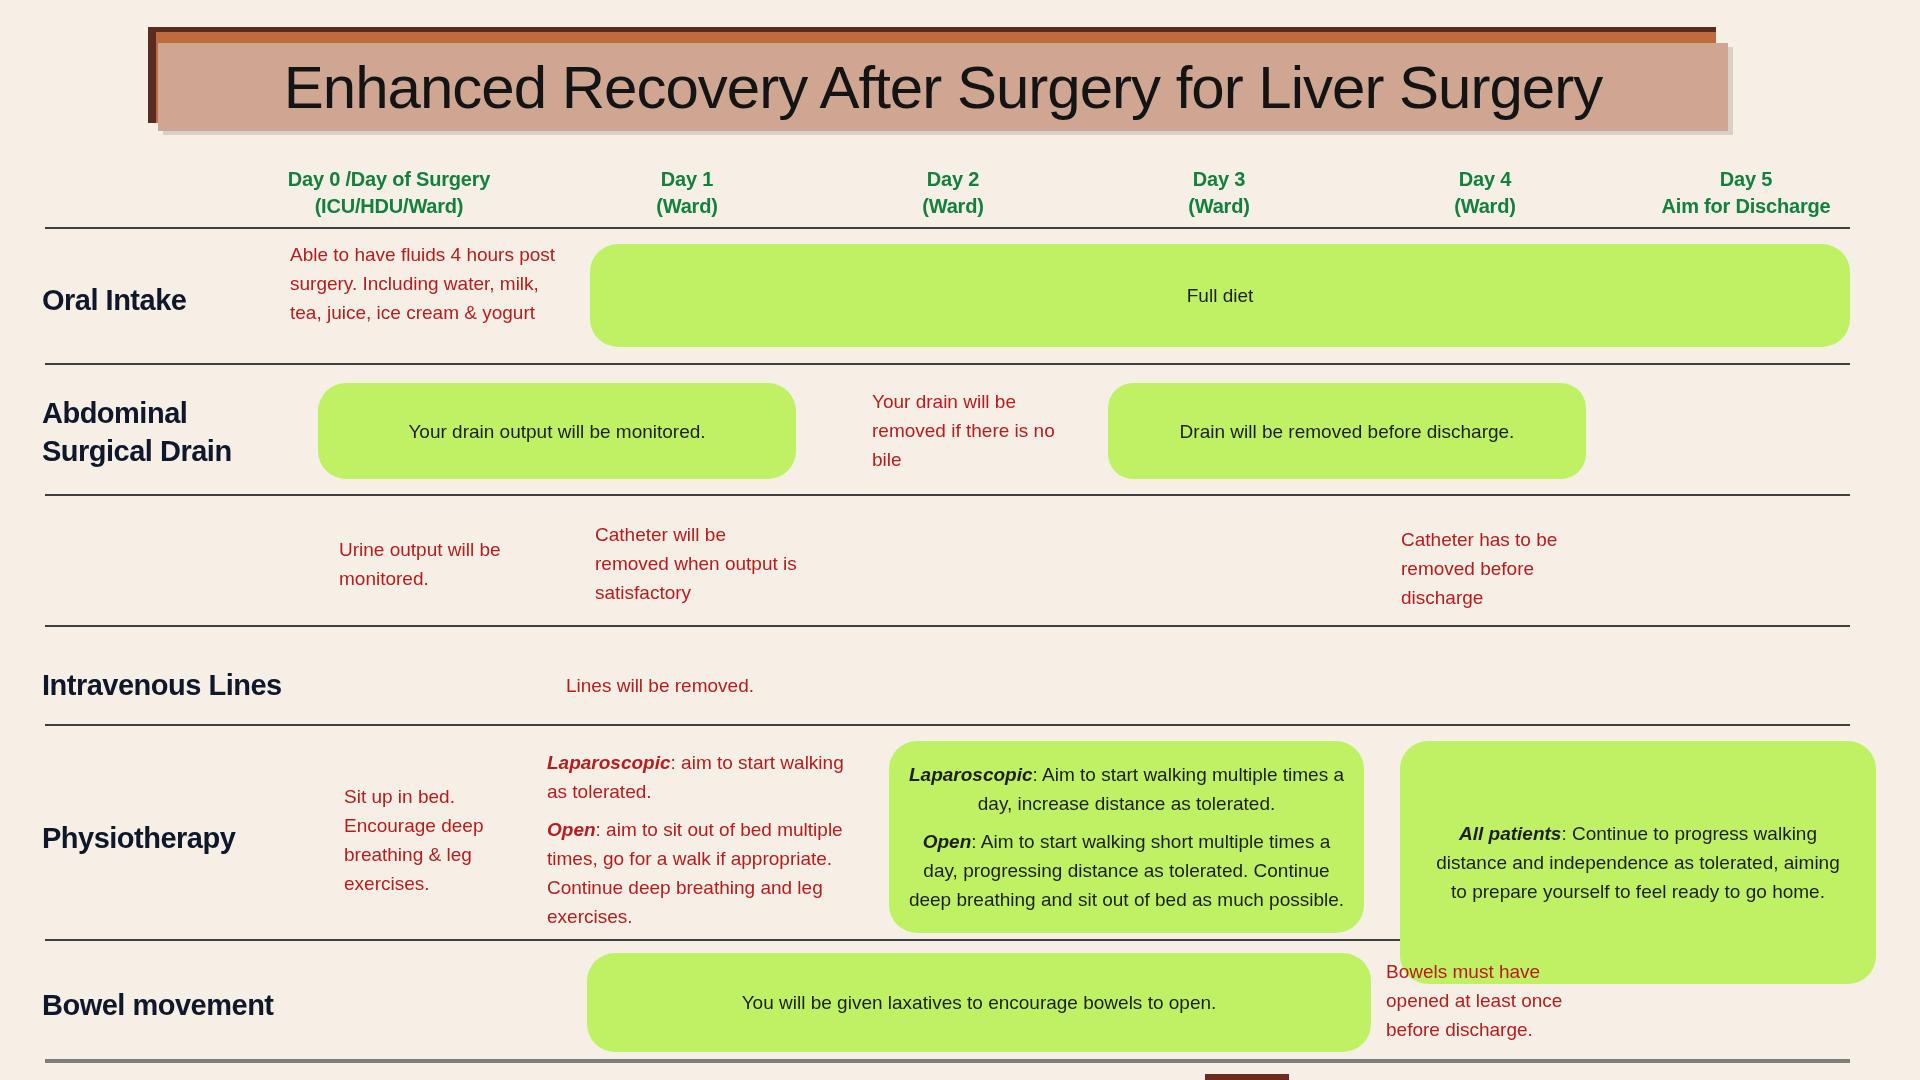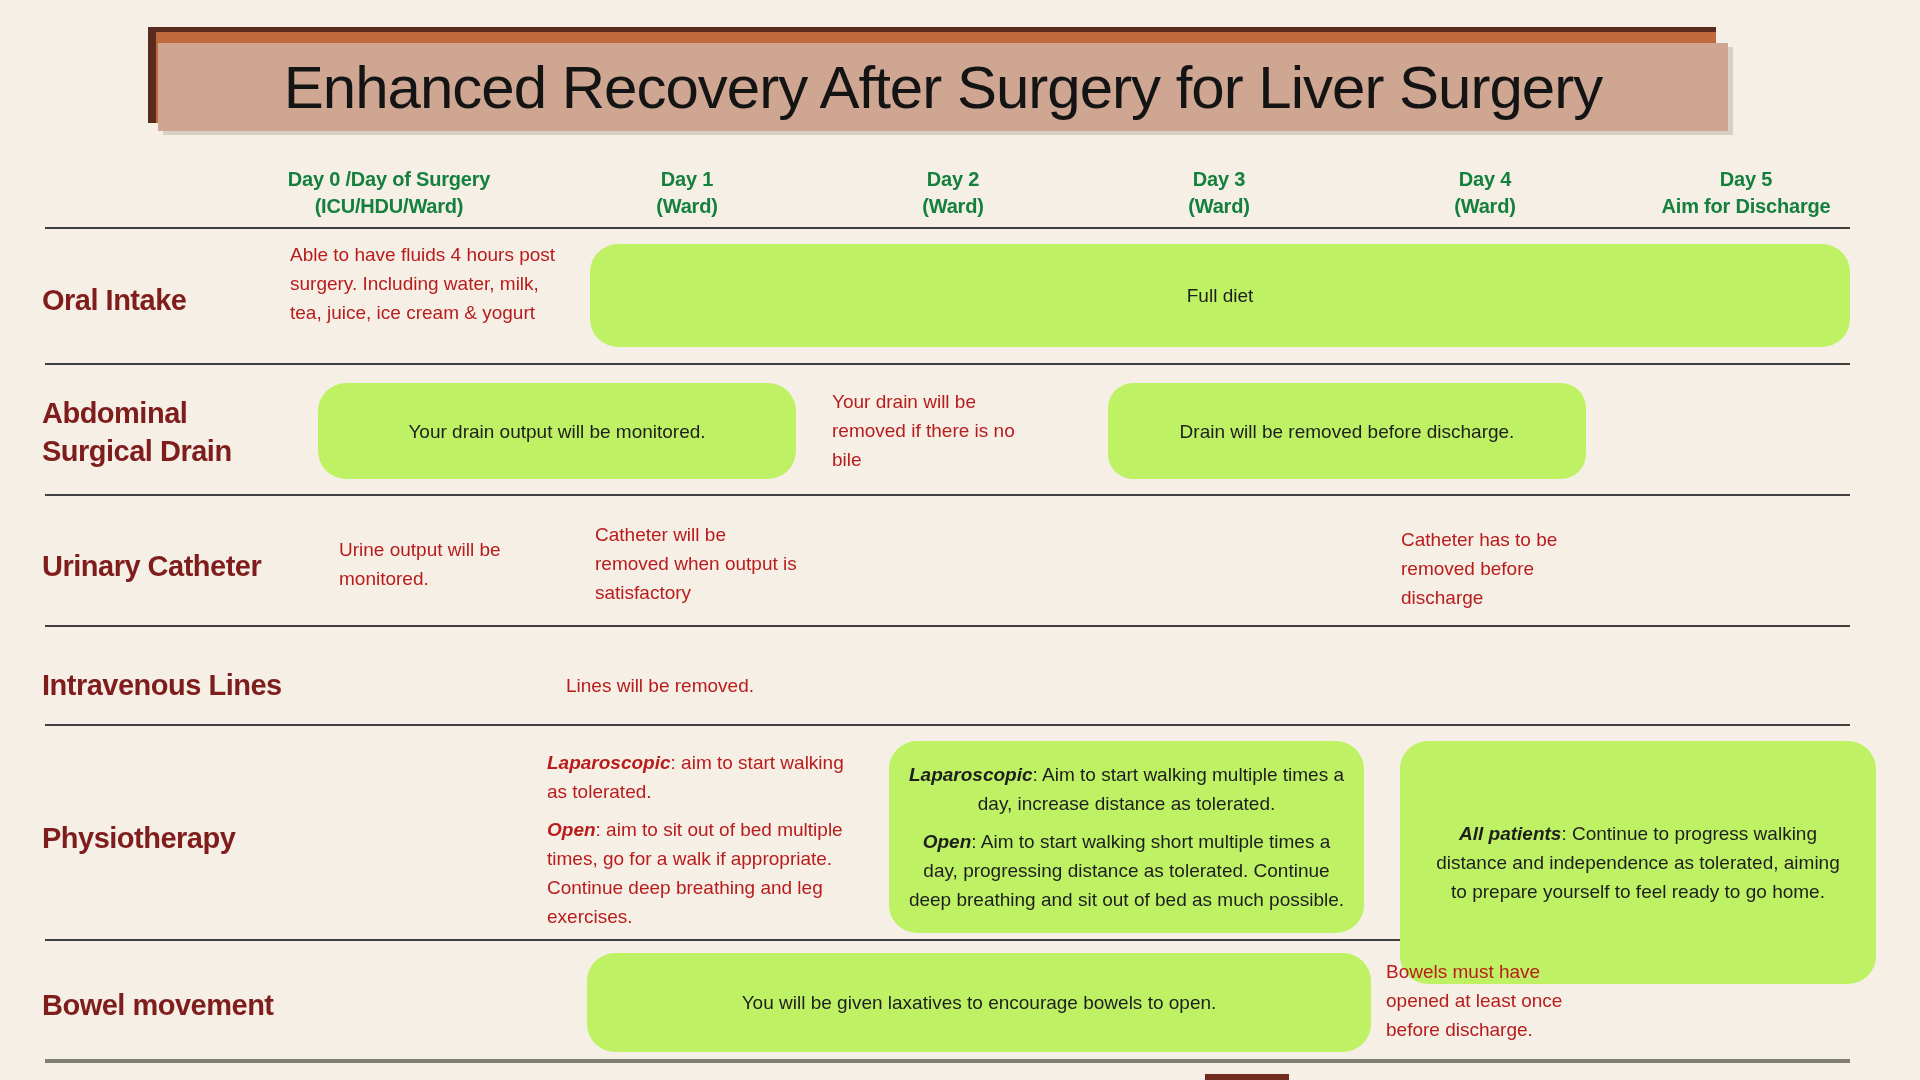--- a/index.html
+++ b/index.html
@@ -32,21 +32,21 @@
     font-size:20px;font-weight:700;line-height:27px;
     text-align:center;color:#15803d;letter-spacing:-0.2px;
   }
   
   .sep{position:absolute;left:45px;width:1805px;height:2px;background:#3f3f3f;}
   .sep.bottom{height:4px;background:#7f7f78;}
   
   .row-label{
     position:absolute;left:42px;
     font-size:29px;font-weight:700;letter-spacing:-0.5px;
-    line-height:38px;color:#7f1d1d;
+    line-height:38px;color:#0f172a;
   }
   
   .cell-text{
     position:absolute;font-size:19px;line-height:29px;
     text-align:left;color:#b91c1c;
   }
   .pill{
     position:absolute;background:#bef264;border-radius:28px;
     display:flex;flex-direction:column;align-items:center;justify-content:center;
     font-size:19px;line-height:29px;text-align:center;color:#1e1e1e;
@@ -107,34 +107,34 @@
     <p>Full diet</p>
   </div>
 
   <div class="row-label" style="top:394px;">
     <div>Abdominal</div>
     <div>Surgical Drain</div>
   </div>
   <div class="pill" style="left:318px;top:383px;width:478px;height:96px;">
     <p>Your drain output will be monitored.</p>
   </div>
-  <div class="cell-text" style="left:832px;top:387px;width:190px;">Your drain will be removed if there is no bile</div>
+  <div class="cell-text" style="left:872px;top:387px;width:190px;">Your drain will be removed if there is no bile</div>
   <div class="pill" style="left:1108px;top:383px;width:478px;height:96px;border-radius:25px;">
     <p>Drain will be removed before discharge.</p>
   </div>
 
-  <div class="row-label" style="top:547px;">Urinary Catheter</div>
   <div class="cell-text" style="left:339px;top:535px;width:170px;">Urine output will be monitored.</div>
   <div class="cell-text" style="left:595px;top:520px;width:210px;">Catheter will be removed when output is satisfactory</div>
   <div class="cell-text" style="left:1401px;top:525px;width:170px;">Catheter has to be removed before discharge</div>
 
   <div class="row-label" style="top:666px;">Intravenous Lines</div>
   <div class="cell-text" style="left:566px;top:671px;width:250px;">Lines will be removed.</div>
 
   <div class="row-label" style="top:819px;">Physiotherapy</div>
+  <div class="cell-text" style="left:344px;top:782px;width:160px;">Sit up in bed. Encourage deep breathing &amp; leg exercises.</div>
   <div class="cell-text" style="left:547px;top:748px;width:300px;">
     <p><span class="lead">Laparoscopic</span><span>:  aim to start walking as tolerated.</span></p>
     <p><span class="lead">Open</span><span>: aim to sit out of bed multiple times, go for a walk if appropriate. Continue deep breathing and leg exercises.</span></p>
   </div>
   <div class="pill" style="left:889px;top:741px;width:475px;height:192px;padding:12px 18px;">
     <p><span class="lead">Laparoscopic</span><span>: Aim to start walking multiple times a day, increase distance as tolerated.</span></p>
     <p><span class="lead">Open</span><span>: Aim to start walking short multiple times a day, progressing distance as tolerated. Continue deep breathing and sit out of bed as much possible.</span></p>
   </div>
   <div class="pill" style="left:1400px;top:741px;width:476px;height:243px;padding:16px 34px;">
     <p><span class="lead">All patients</span><span>: Continue to progress walking distance and independence as tolerated, aiming to prepare yourself to feel ready to go home.</span></p>

